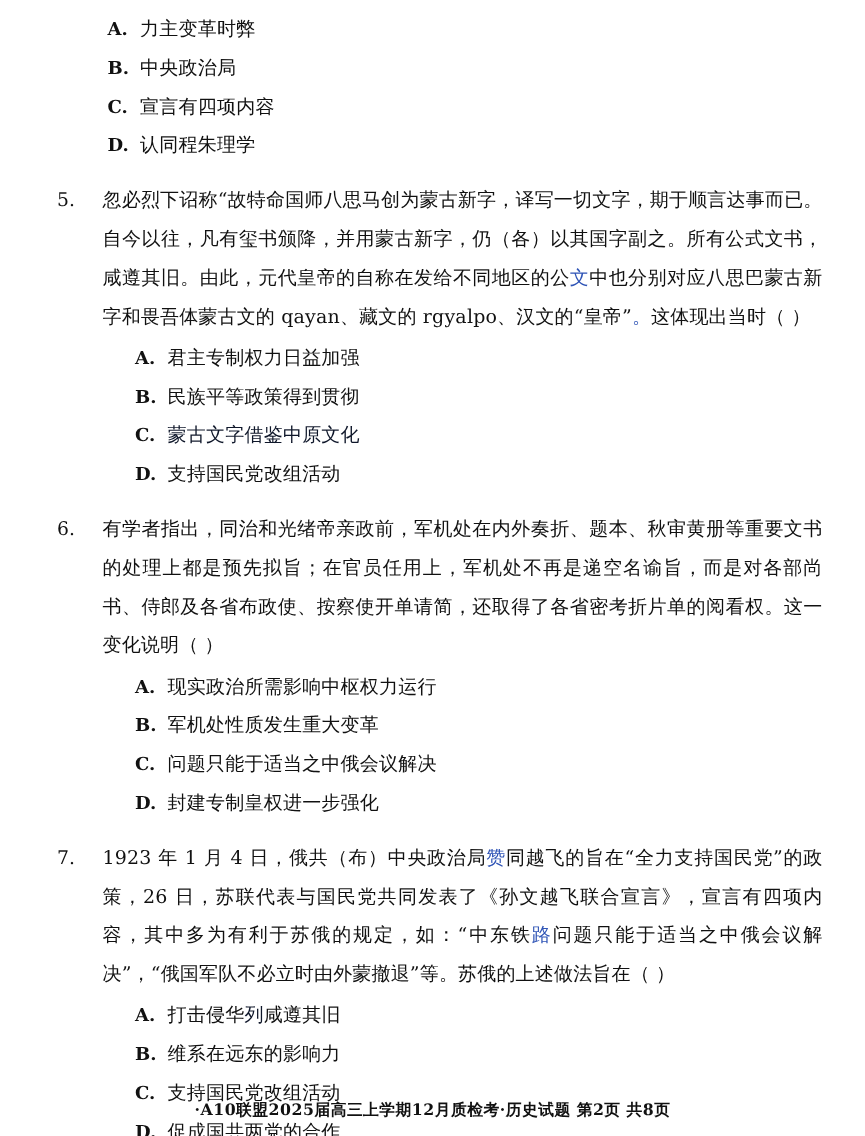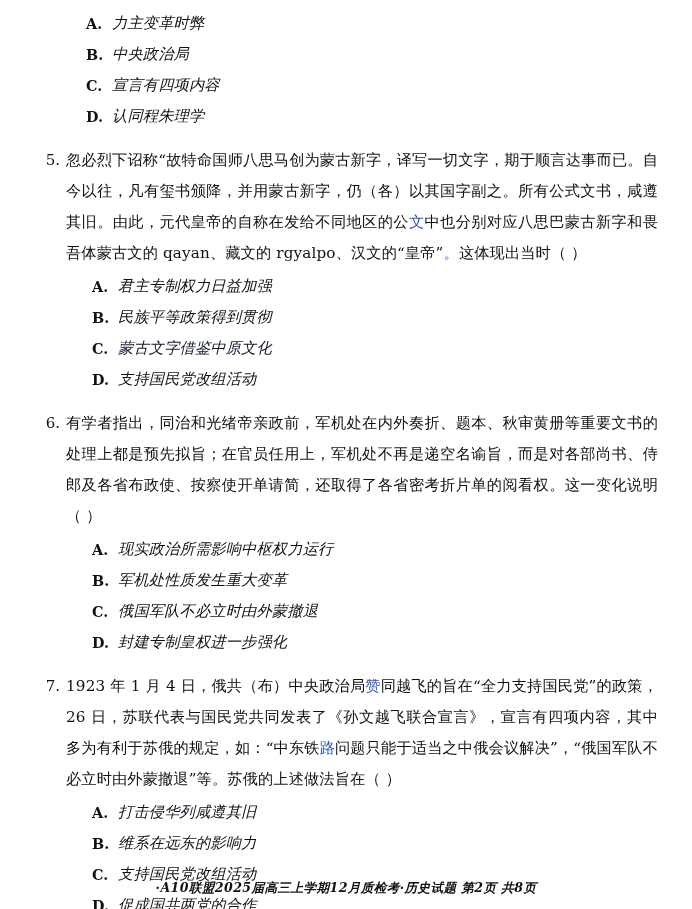--- a/index.html
+++ b/index.html
@@ -36,38 +36,38 @@
   .opt .lbl {
     flex: 0 0 auto;
     width: 26px;
     font-family: "DejaVu Serif", "Liberation Serif", serif;
     font-weight: 700;
     font-size: 14.4px;
   }
   .opt .txt {
     flex: 1 1 auto;
     letter-spacing: 0.2px;
-    font-style: italic;
   }
   .qblock {
     display: flex;
     align-items: flex-start;
     margin-top: 13px;
   }
   .qnum {
     flex: 0 0 auto;
     width: 26px;
     font-size: 15px;
     line-height: 31px;
     text-align: right;
     padding-right: 6px;
     font-family: "DejaVu Serif", "Liberation Serif", serif;
   }
   .qbody {
     flex: 1 1 auto;
+    margin-left: 16px;
   }
   .stem {
     font-size: 15.2px;
     line-height: 31px;
     text-align: justify;
     text-justify: inter-ideograph;
     letter-spacing: 0.15px;
   }
   .stem .hl {
     color: #2f54b6;
@@ -85,21 +85,20 @@
     position: absolute;
     left: 0;
     right: 0;
     bottom: 12px;
     text-align: center;
     font-size: 12.6px;
     font-weight: 700;
     letter-spacing: 0.4px;
     color: #111111;
     font-family: "DejaVu Serif", "Liberation Serif", serif;
-    font-style: italic;
   }
 </style>
 </head>
 <body>
 
 <div class="page">
 
   <ul class="opt-list">
     <li class="opt">
       <span class="lbl">A.</span>
@@ -152,21 +151,21 @@
         <li class="opt">
           <span class="lbl">A.</span>
           <span class="txt">现实政治所需影响中枢权力运行</span>
         </li>
         <li class="opt">
           <span class="lbl">B.</span>
           <span class="txt">军机处性质发生重大变革</span>
         </li>
         <li class="opt">
           <span class="lbl">C.</span>
-          <span class="txt">俄国军队不必立时由外蒙撤退</span>
+          <span class="txt">问题只能于适当之中俄会议解决</span>
         </li>
         <li class="opt">
           <span class="lbl">D.</span>
           <span class="txt">封建专制皇权进一步强化</span>
         </li>
       </ul>
     </div>
   </div>
 
   <div class="qblock">

